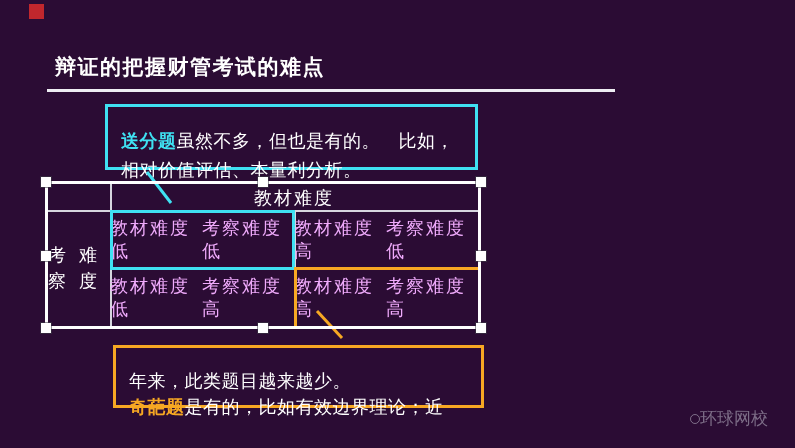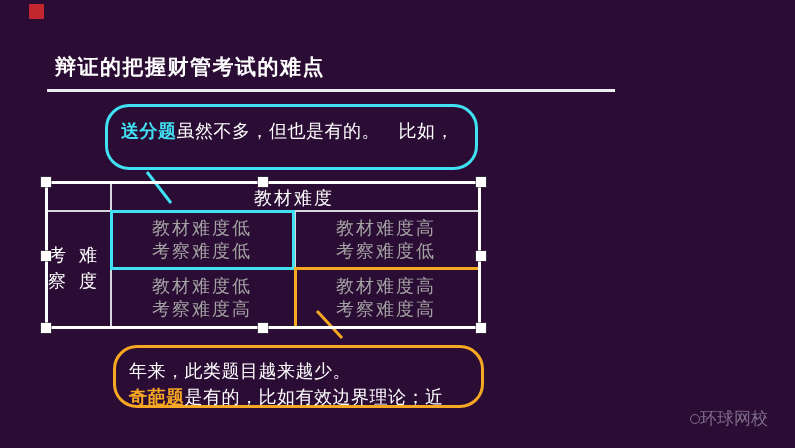--- a/index.html
+++ b/index.html
@@ -19,22 +19,21 @@
     font-size:21px;font-weight:bold;color:#ffffff;letter-spacing:1.5px;
     white-space:nowrap;
   }
   .title-underline{
     position:absolute;left:47px;top:89px;width:568px;height:3px;
     background:#ededf2;
   }
   .callout{
     position:absolute;box-sizing:border-box;
     color:#ffffff;font-size:18px;letter-spacing:.5px;
-    padding:10px 13px;
-    border-radius:24px;
+    padding:20px 13px;
   }
   .callout .cl-line{white-space:nowrap;}
   .callout-easy{
     left:105px;top:104px;width:373px;height:66px;
     border:3px solid var(--cyan,#3fe1f2);
     line-height:29px;
   }
   .callout-weird{
     left:113px;top:345px;width:371px;height:63px;
     border:3px solid var(--orange,#f7a823);
@@ -56,22 +55,22 @@
     display:flex;align-items:center;justify-content:center;
     color:#fff;font-size:18px;letter-spacing:2px;
   }
   .tbl-rowheader{
     position:absolute;left:0;top:26px;width:62px;height:116px;
     display:flex;flex-direction:row;align-items:center;justify-content:center;
     color:#fff;font-size:18px;line-height:26px;letter-spacing:1px;
   }
   .tbl-cell{
     position:absolute;
-    display:flex;flex-direction:column;align-items:center;justify-content:center;
-    color:#a3a3a3;font-size:18px;line-height:23px;letter-spacing:2px;
+    display:flex;flex-direction:row;align-items:center;justify-content:center;
+    color:#f0abfc;font-size:18px;line-height:23px;letter-spacing:2px;
   }
   .cell-1{left:62px;top:26px;width:184px;height:60px;}
   .cell-2{left:246px;top:26px;width:184px;height:60px;}
   .cell-3{left:62px;top:86px;width:184px;height:56px;}
   .cell-4{left:246px;top:86px;width:184px;height:56px;}
   .hl-cyan{
     position:absolute;left:62px;top:26px;width:185px;height:60px;
     border:3px solid var(--cyan,#3fe1f2);box-sizing:border-box;pointer-events:none;
   }
   .hl-orange-h{position:absolute;left:246px;top:83px;width:184px;height:3px;background:var(--orange,#f7a823);}
@@ -102,20 +101,21 @@
 
 <div class="slide">
 
   <div class="rec-dot"></div>
 
   <div class="title">辩证的把握财管考试的难点</div>
   <div class="title-underline"></div>
 
   <div class="callout callout-easy">
     <div class="cl-line"><span class="kw-cyan">送分题</span><span>虽然不多，但也是有的。　比如，</span></div>
+    <div class="cl-line">相对价值评估、本量利分析。</div>
   </div>
 
   <svg class="connector-overlay" width="795" height="448">
     <line x1="147" y1="172" x2="171" y2="203" stroke="#3fe1f2" stroke-width="3"></line>
     <line x1="317" y1="311" x2="342" y2="338" stroke="#f7a823" stroke-width="3"></line>
   </svg>
 
   <div class="tbl">
     <div class="gline gl-v1"></div>
     <div class="gline gl-h1"></div>

